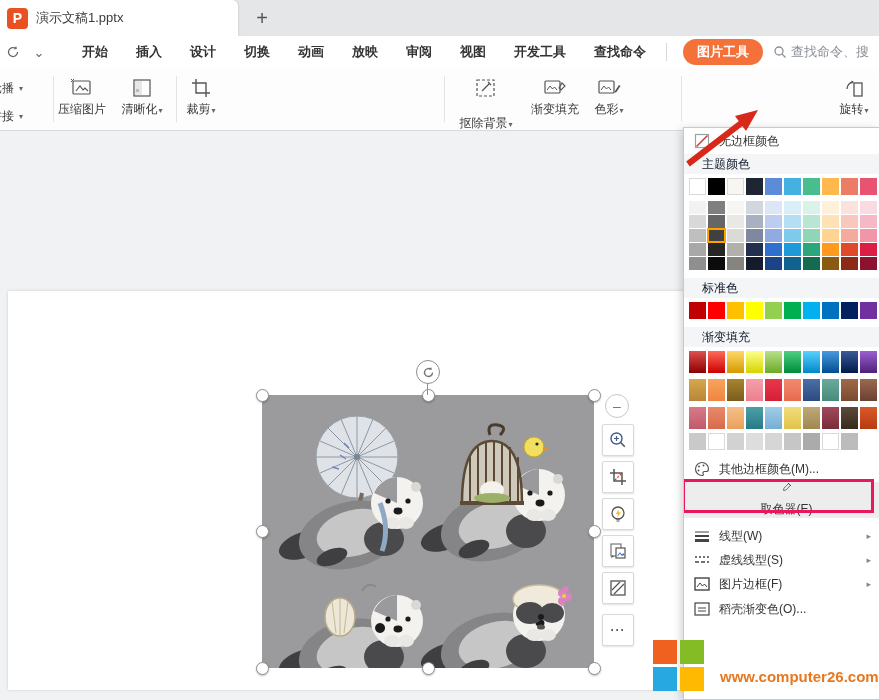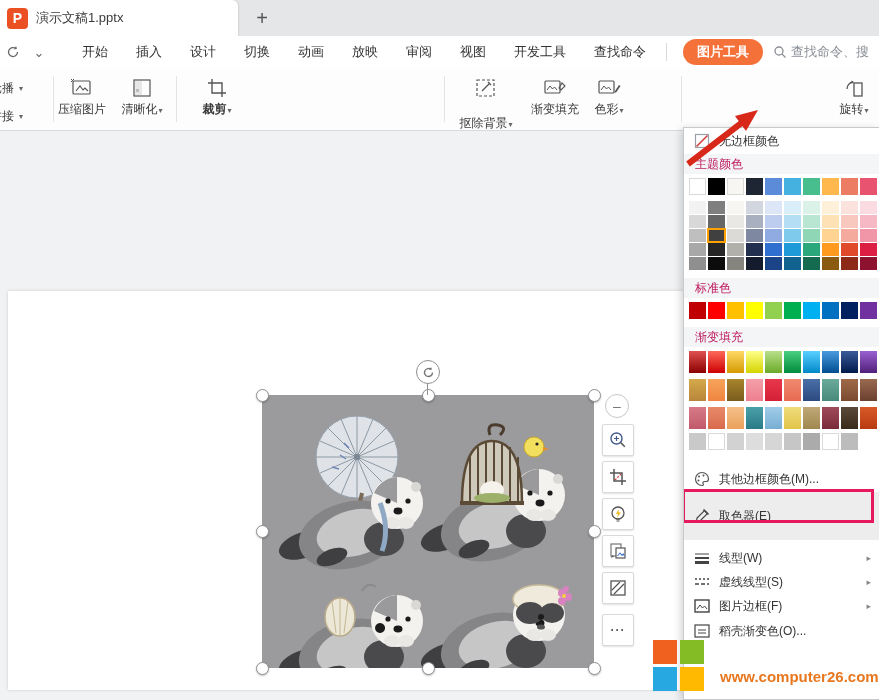--- a/index.html
+++ b/index.html
@@ -14,21 +14,21 @@
   .wps-logo{width:21px;height:21px;margin:0 8px 0 7px;background:#eb5023;border-radius:4px;
       color:#fff;font-weight:bold;font-size:14px;display:flex;align-items:center;justify-content:center;}
   .tab-title{font-size:13px;color:#3a3a3a;}
   .mod-dot{color:#f5a623;font-size:14px;margin-left:58px;}
   .newtab{left:248px;top:4px;width:28px;height:28px;font-size:20px;color:#555;
       display:flex;align-items:center;justify-content:center;}
   
   .menubar{left:0;top:36px;width:879px;height:32px;background:#fff;display:flex;align-items:center;}
   .mb-ico{width:22px;text-align:center;color:#666;font-size:13px;}
   .menu-items{display:flex;margin-left:18px;}
-  .menu-item{padding:0 14px;line-height:32px;font-size:13px;color:#333;cursor:default;white-space:nowrap;}
+  .menu-item{padding:0 14px;line-height:32px;font-size:13px;color:#333;cursor:default;white-space:nowrap;font-weight:bold;}
   .mb-divider{width:1px;height:18px;background:#d9d9d9;margin:0 6px;}
   .pic-tool-pill{background:#f5713a;color:#fff;font-size:13px;font-weight:bold;
       border-radius:13px;padding:4px 14px;margin:0 10px;white-space:nowrap;}
   .search-box{display:flex;align-items:center;color:#8a8f96;font-size:13px;white-space:nowrap;overflow:hidden;}
   
   .ribbon{left:0;top:68px;width:879px;height:62px;background:#fdfdfd;border-bottom:1px solid #d7d9db;overflow:hidden;}
   .rb-divider{position:absolute;top:8px;width:1px;height:46px;background:#e3e4e6;}
   .rb-bigbtn{position:absolute;display:flex;flex-direction:column;align-items:center;gap:2px;color:#3a3a3a;}
   .rb-bigbtn .lbl{font-size:12px;white-space:nowrap;}
   .rb-smallrow{position:absolute;display:flex;align-items:center;gap:4px;color:#3a3a3a;white-space:nowrap;}
@@ -44,21 +44,21 @@
   
   .fl-min{left:605px;top:394px;width:22px;height:22px;border-radius:50%;background:#fff;
       border:1px solid #c5c7ca;display:flex;align-items:center;justify-content:center;color:#777;font-size:14px;}
   .fl-btn{position:absolute;left:602px;width:30px;height:30px;background:#fff;border:1px solid #d7d9db;
       border-radius:2px;box-shadow:0 1px 2px rgba(0,0,0,.12);display:flex;align-items:center;justify-content:center;}
   
   .dropdown{left:683px;top:127px;width:196px;height:573px;background:#fff;border:1px solid #c6cacd;
       border-right:none;box-shadow:-2px 2px 8px rgba(0,0,0,.18);box-sizing:border-box;overflow:hidden;}
   .dd-item{display:flex;align-items:center;padding-left:10px;gap:9px;color:#333;font-size:12px;cursor:default;}
   .dd-item .arrow{margin-left:auto;margin-right:8px;color:#888;font-size:9px;}
-  .dd-header{background:#f3f5f7;color:#be185d;font-size:12px;padding:4px 0 4px 11px;height:12px;line-height:12px;}
+  .dd-header{background:#f3f5f7;color:#0f172a;font-size:12px;padding:4px 0 4px 18px;height:12px;line-height:12px;}
   .swrow{display:flex;gap:2px;padding:4px 0 0 5px;}
   .sw{width:17px;height:17px;}
   .sw.tall{height:22px;}
   .vargrid{display:grid;grid-template-columns:repeat(10,17px);grid-auto-rows:13px;gap:1px 2px;
       padding:6px 0 0 5px;}
   .var-sel{outline:2px solid #ffa200;outline-offset:-1px;}
   .picker-wrap{position:relative;}
   .pink-box{position:absolute;left:-2px;top:-3px;width:192px;height:34px;border:3px solid #e6185e;
       box-sizing:border-box;pointer-events:none;}
   .hover-item{background:#ededee;}
@@ -139,21 +139,21 @@
   <div class="rb-bigbtn" style="left:116px;top:9px;width:52px;">
     <svg width="22" height="22" viewBox="0 0 22 22">
         <rect x="3" y="3" width="16" height="16" fill="none" stroke="#555" stroke-width="1.2"></rect>
         <rect x="4" y="4" width="7" height="14" fill="#e7e7e7"></rect>
         <rect x="5" y="12" width="3" height="3" fill="#bbb"></rect>
       </svg>
     <span class="lbl"><span>清晰化</span><span class="caret">▾</span></span>
   </div>
   <div class="rb-divider" style="left:176px;"></div>
 
-  <div class="rb-bigbtn" style="left:196px;top:9px;width:42px;font-weight:bold;">
+  <div class="rb-bigbtn" style="left:180px;top:9px;width:42px;">
     <svg width="22" height="22" viewBox="0 0 22 22">
         <path d="M6 2v14h14" fill="none" stroke="#555" stroke-width="1.4"></path>
         <path d="M2 6h14v14" fill="none" stroke="#555" stroke-width="1.4"></path>
       </svg>
     <span class="lbl"><span>裁剪</span><span class="caret">▾</span></span>
   </div>
 
   <div class="rb-divider" style="left:444px;"></div>
 
   <div class="rb-bigbtn" style="left:452px;top:9px;width:68px;gap:16px;">
@@ -455,32 +455,32 @@
       <div class="sw" style="background: rgb(255, 255, 255); box-shadow: rgb(217, 217, 217) 0px 0px 0px 1px inset;"></div>
       <div class="sw" style="background: rgb(210, 210, 210);"></div>
       <div class="sw" style="background: rgb(221, 221, 221);"></div>
       <div class="sw" style="background: rgb(214, 214, 214);"></div>
       <div class="sw" style="background: rgb(198, 198, 198);"></div>
       <div class="sw" style="background: rgb(171, 171, 171);"></div>
       <div class="sw" style="background: rgb(255, 255, 255); box-shadow: rgb(217, 217, 217) 0px 0px 0px 1px inset;"></div>
       <div class="sw" style="background: rgb(188, 188, 188);"></div>
     </div>
 
-  <div class="dd-item" style="height:26px;margin-top:16px;">
+  <div class="dd-item" style="height:26px;margin-top:6px;">
     <svg width="16" height="16" viewBox="0 0 16 16">
         <path d="M8 1.5a6.5 6.5 0 1 0 0 13c1.4 0 1.6-.9 1.1-1.7-.6-1 0-2.3 1.4-2.3h1.7c1.6 0 2.3-1.2 2.3-2.5A6.5 6.5 0 0 0 8 1.5z" fill="none" stroke="#555" stroke-width="1.2"></path>
         <circle cx="5" cy="5.5" r="1" fill="#555"></circle>
         <circle cx="9.5" cy="4.5" r="1" fill="#555"></circle>
         <circle cx="4.5" cy="9.5" r="1" fill="#555"></circle>
       </svg>
     <span>其他边框颜色(M)...</span>
   </div>
 
   <div class="picker-wrap">
-    <div class="dd-item hover-item" style="height:48px;">
+    <div class="dd-item hover-item" style="height:36px;flex-direction:column;">
       <svg width="16" height="16" viewBox="0 0 16 16">
           <path d="M10.5 2.5l3 3-7.5 7.5-3.5.5.5-3.5z" fill="none" stroke="#444" stroke-width="1.2"></path>
           <path d="M9.5 1.5l5 5" stroke="#444" stroke-width="1.6"></path>
         </svg>
       <span>取色器(E)</span>
     </div>
     <div class="pink-box"></div>
   </div>
 
   <div class="dd-item" style="height:24px;margin-top:6px;">

